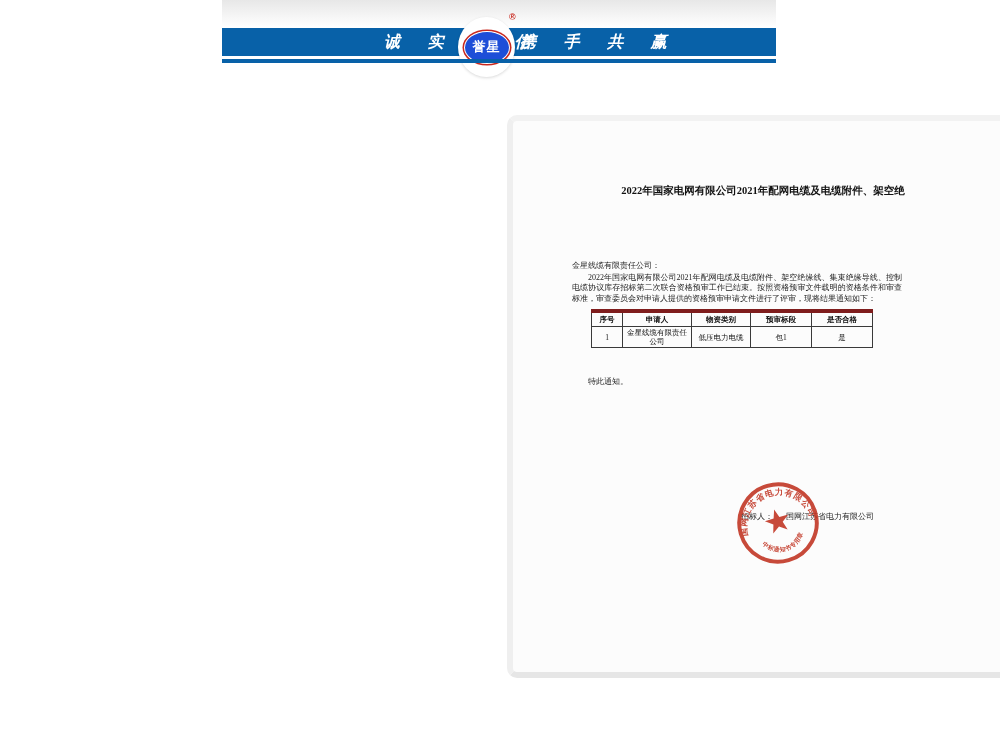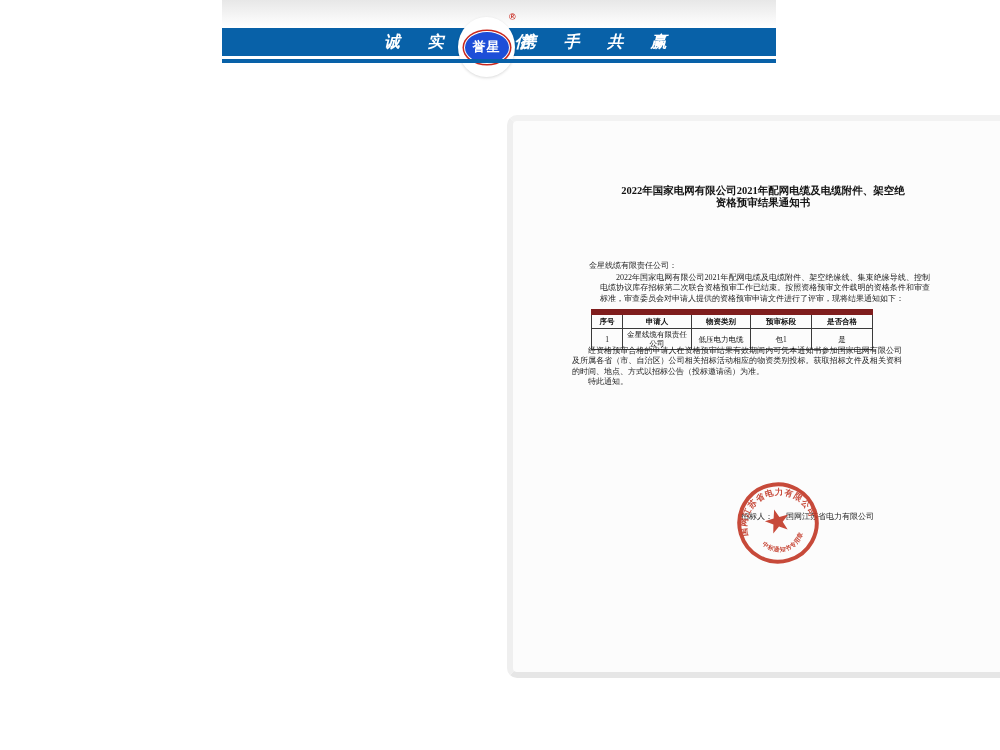--- a/index.html
+++ b/index.html
@@ -29,31 +29,31 @@
     background:transparent;}
 
   
   .sheet{position:absolute;left:285px;top:115px;width:504px;height:563px;box-sizing:border-box;
     background:#fcfcfc;border:6px solid;border-color:#f2f2f2 #e8e8e8 #e6e6e6 #efefef;
     border-radius:10px;}
   .doc{position:absolute;inset:0;color:#1f1f1f;font-family:"Liberation Serif","DejaVu Serif",serif;}
 
   .doc-title{position:absolute;top:64px;left:48px;right:40px;text-align:center;font-weight:bold;
     font-size:10.5px;line-height:12px;color:#111;}
-  .salutation{position:absolute;top:139px;left:76px;font-size:8px;color:#222;}
+  .salutation{position:absolute;top:139px;left:59px;font-size:8px;color:#222;}
   .para{font-size:8px;line-height:10.3px;text-align:justify;color:#222;text-indent:2em;}
-  .para-intro{position:absolute;top:152px;left:59px;width:330px;margin-left:28px;}
+  .para-intro{position:absolute;top:152px;left:59px;width:330px;}
   .para-notice{position:absolute;top:225px;left:59px;width:330px;}
   .para-closing{position:absolute;top:255px;left:59px;font-size:8px;color:#222;text-indent:2em;}
 
   table.qual{position:absolute;top:188px;left:78px;border-collapse:collapse;table-layout:fixed;
     width:281px;font-family:"Liberation Serif","DejaVu Serif",serif;}
   table.qual th,table.qual td{border:1px solid #3a3a3a;text-align:center;vertical-align:middle;
     font-size:7.5px;line-height:9px;padding:1px 2px;color:#111;}
-  table.qual th{font-weight:bold;height:11px;border-top:6px solid #7f1d1d;}
+  table.qual th{font-weight:bold;height:11px;border-top:4px solid #7f1d1d;}
   table.qual td{height:18px;}
 
   .issuer{position:absolute;top:390px;left:228px;font-size:8px;color:#222;white-space:nowrap;}
   .issuer span{display:inline-block;font-family:Liberation Mono, monospace;}
   .issuer .gap{width:9px;}
 
   .stamp{position:absolute;left:221px;top:358px;width:88px;height:88px;
     transform:rotate(-16deg);opacity:.9;}
 </style>
 </head>
@@ -71,21 +71,20 @@
         <div class="logo-r">®</div>
       </div>
     </div>
     <div class="banner-underline"></div>
 
     <div class="sheet">
       <div class="doc">
 
         <div class="doc-title">
           <div>2022年国家电网有限公司2021年配网电缆及电缆附件、架空绝</div>
-          <div>资格预审结果通知书</div>
         </div>
 
         <div class="salutation">金星线缆有限责任公司：</div>
 
         <div class="para para-intro">2022年国家电网有限公司2021年配网电缆及电缆附件、架空绝缘线、集束绝缘导线、控制电缆协议库存招标第二次联合资格预审工作已结束。按照资格预审文件载明的资格条件和审查标准，审查委员会对申请人提供的资格预审申请文件进行了评审，现将结果通知如下：</div>
 
         <table class="qual">
           <colgroup>
             <col style="width:31px">
               <col style="width:69px">
@@ -104,21 +103,20 @@
           <tr>
             <td>1</td>
             <td>金星线缆有限责任公司</td>
             <td>低压电力电缆</td>
             <td>包1</td>
             <td>是</td>
           </tr>
         </tbody>
           </table>
 
-        <div class="para para-notice">经资格预审合格的申请人在资格预审结果有效期间内可凭本通知书参加国家电网有限公司及所属各省（市、自治区）公司相关招标活动相应的物资类别投标。获取招标文件及相关资料的时间、地点、方式以招标公告（投标邀请函）为准。</div>
 
         <div class="para-closing">特此通知。</div>
 
         <div class="issuer">
           <span>招标人：</span>
           <span class="gap"></span>
           <span>国网江苏省电力有限公司</span>
         </div>
 
         <svg class="stamp" viewBox="0 0 100 100">

